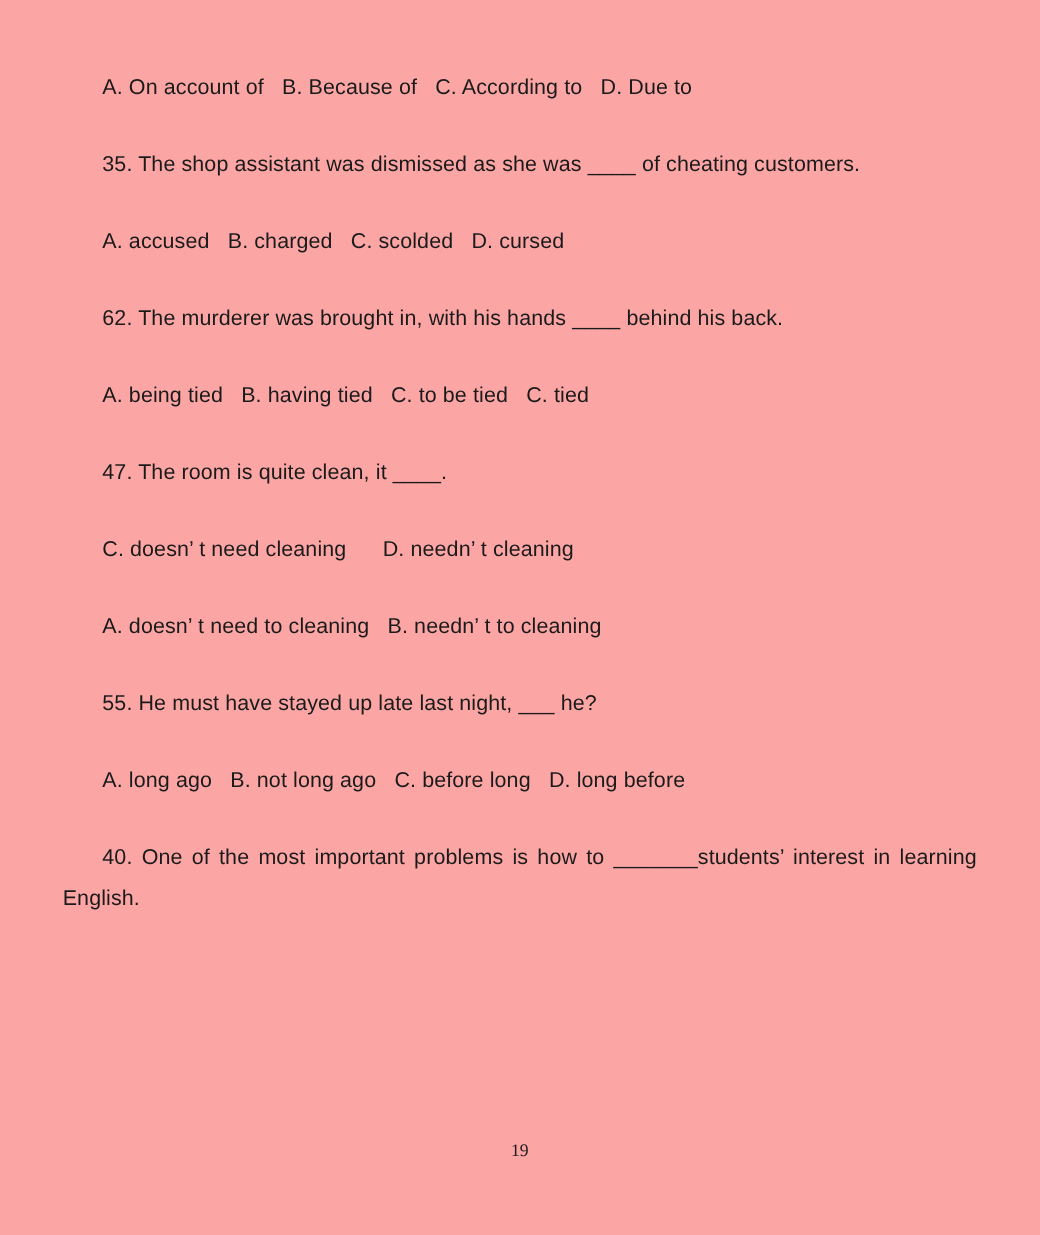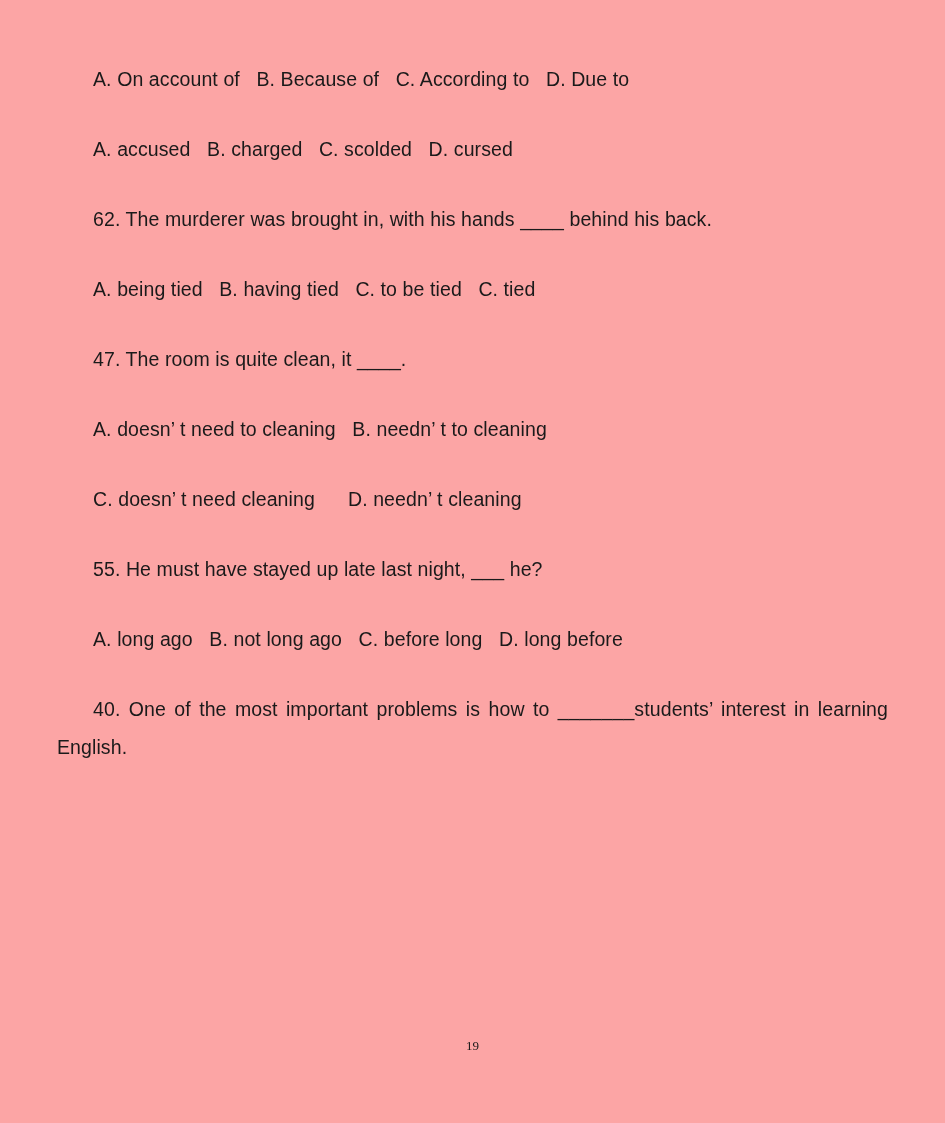--- a/index.html
+++ b/index.html
@@ -58,37 +58,38 @@
     display: inline-block;
     width: 100%;
   }
   .pagenum {
     position: absolute;
     left: 0;
     right: 0;
     top: 1038px;
     text-align: center;
     font-family: "Liberation Serif", serif;
-    font-size: 13px;
+    font-size: 16px;
     color: #1a1a1a;
   }
 </style>
 </head>
 <body>
 
 <div class="page">
 
   <div class="content">
     <p class="line opt">A. On account of   B. Because of   C. According to   D. Due to</p>
+    <p class="line q">35. The shop assistant was dismissed as she was ____ of cheating customers.</p>
     <p class="line opt">A. accused   B. charged   C. scolded   D. cursed</p>
     <p class="line q">62. The murderer was brought in, with his hands ____ behind his back.</p>
     <p class="line opt">A. being tied   B. having tied   C. to be tied   C. tied</p>
     <p class="line q">47. The room is quite clean, it ____.</p>
+    <p class="line opt">C. doesn’ t need cleaning      D. needn’ t cleaning</p>
     <p class="line opt">A. doesn’ t need to cleaning   B. needn’ t to cleaning</p>
-    <p class="line opt">C. doesn’ t need cleaning      D. needn’ t cleaning</p>
     <p class="line q">55. He must have stayed up late last night, ___ he?</p>
     <p class="line opt">A. long ago   B. not long ago   C. before long   D. long before</p>
     <p class="line q-wrap">40. One of the most important problems is how to _______students’  interest in learning English.</p>
   </div>
 
   <div class="pagenum">19</div>
 
 </div>
 
 </body></html>

